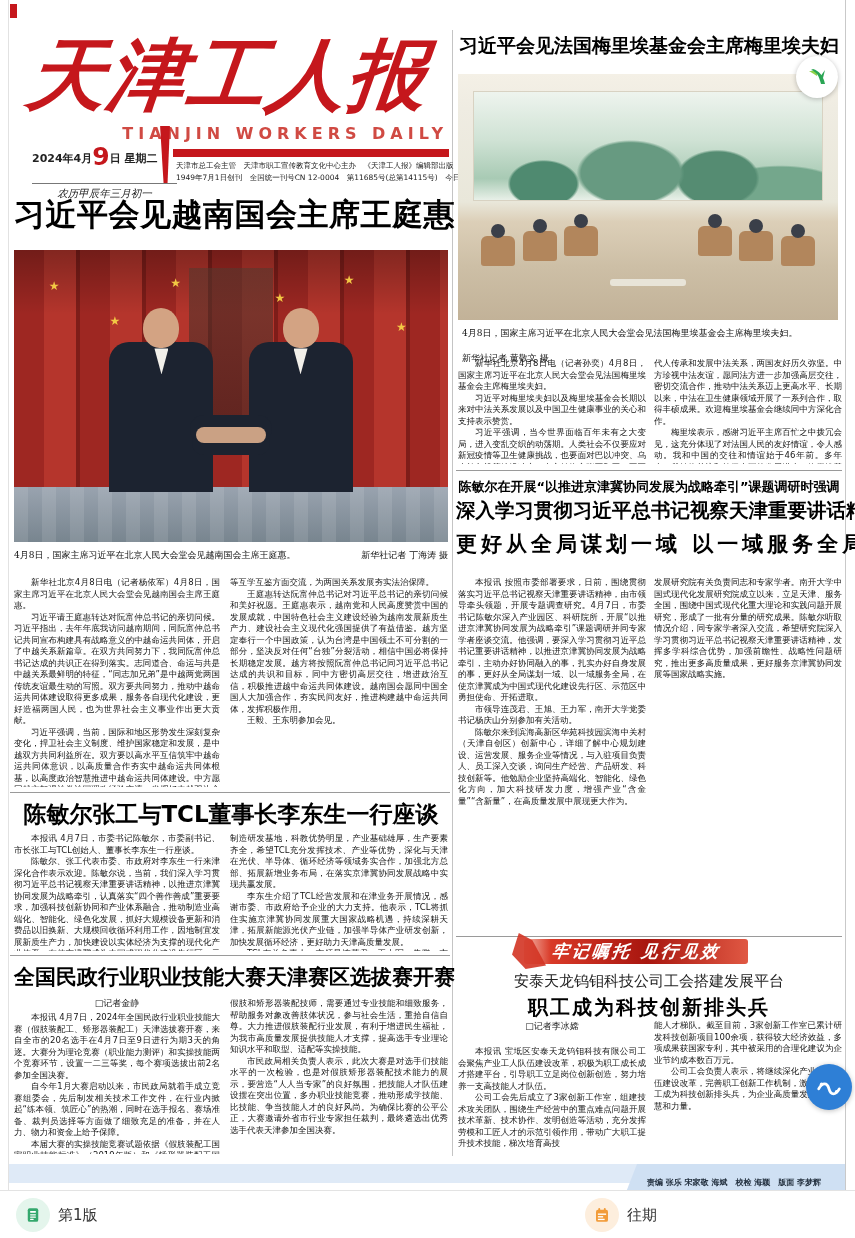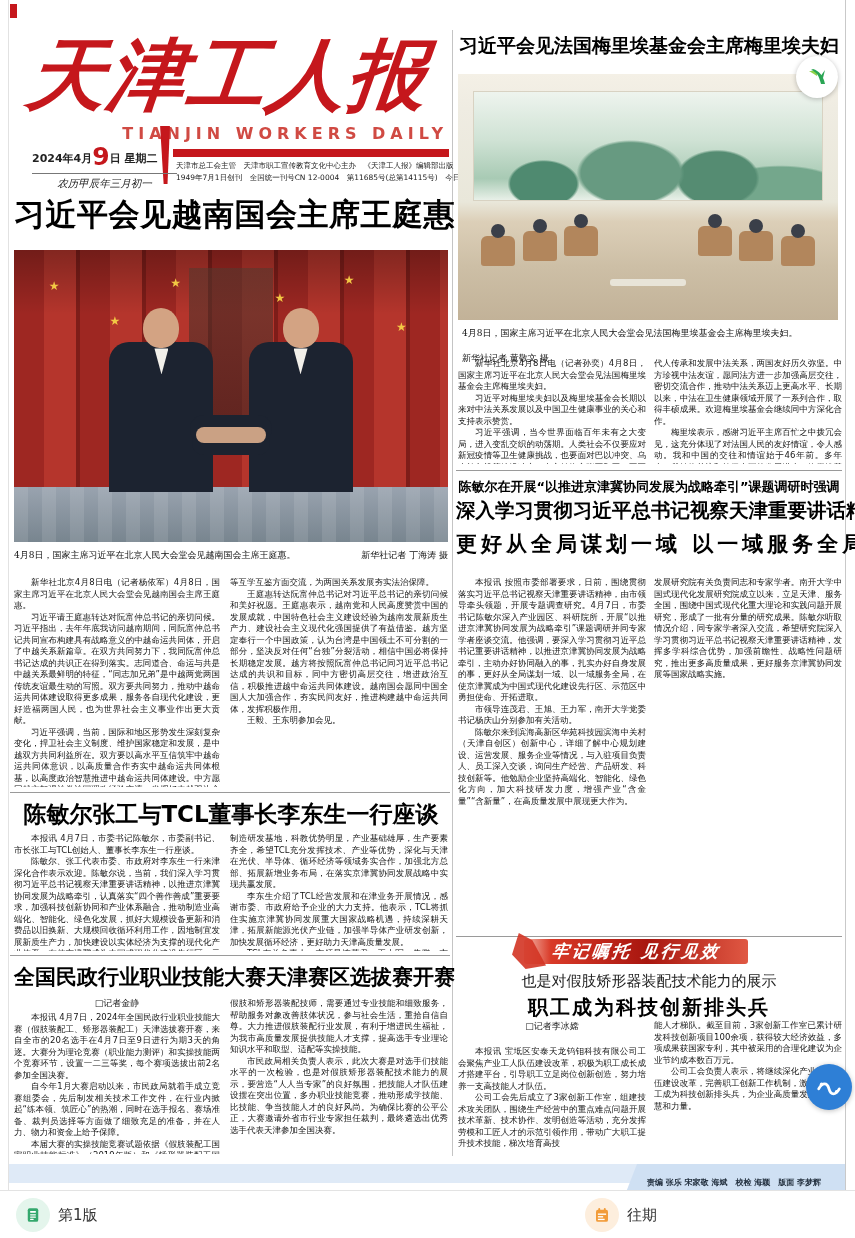--- a/index.html
+++ b/index.html
@@ -17,21 +17,21 @@
   .masthead-title{left:28px;top:26px;width:420px;font-family:"DejaVu Serif",serif;
      font-weight:bold;font-style:italic;font-size:78px;line-height:1.25;color:#c5171c;
      transform:skewX(-6deg);letter-spacing:2px;white-space:nowrap;}
   .masthead-en{left:30px;top:124px;width:418px;text-align:right;color:#d04a43;
      font-weight:bold;font-size:16px;letter-spacing:5px;white-space:nowrap;}
   .red-bar{left:173px;top:149px;width:276px;height:8px;background:#c5171c;}
   .brush-drop{left:158px;top:126px;width:14px;height:58px;background:#c5171c;
      clip-path:polygon(15% 0,85% 0,68% 100%,40% 100%);}
   .date-block{left:32px;top:142px;width:145px;}
   .date-line{font-size:11px;font-weight:bold;color:#222;border-bottom:1px solid #777;
-     padding-bottom:2px;white-space:nowrap;}
+     padding-bottom:12px;white-space:nowrap;}
   .date-line .big-day{font-size:25px;color:#c5171c;font-weight:bold;vertical-align:-3px;}
   .lunar-line{font-size:10.5px;font-family:"DejaVu Serif",serif;font-style:italic;
      text-align:center;padding-top:3px;white-space:nowrap;}
   .pub-info{left:176px;top:160px;width:274px;font-size:7.5px;line-height:12px;color:#222;white-space:nowrap;}
   
   .headline-xl{left:14px;top:194px;width:434px;text-align:center;font-size:31px;
      font-weight:bold;color:#000;white-space:nowrap;letter-spacing:0.5px;}
   .headline-fr{left:457px;top:33px;width:384px;text-align:center;font-size:19px;
      font-weight:bold;color:#000;white-space:nowrap;}
   .headline-m{position:absolute;text-align:center;font-weight:bold;color:#000;white-space:nowrap;}
@@ -219,21 +219,21 @@
   </div>
 <div class="body-col cont" style="left:654px;top:577px;width:188px;height:354px;">
     <p>发展研究院有关负责同志和专家学者。南开大学中国式现代化发展研究院成立以来，立足天津、服务全国，围绕中国式现代化重大理论和实践问题开展研究，形成了一批有分量的研究成果。陈敏尔听取情况介绍，同专家学者深入交流，希望研究院深入学习贯彻习近平总书记视察天津重要讲话精神，发挥多学科综合优势，加强前瞻性、战略性问题研究，推出更多高质量成果，更好服务京津冀协同发展等国家战略实施。</p>
   </div>
 
 <div class="hrule" style="left:456px;top:936px;width:386px;"></div>
 
 <div class="abs banner">
   <span class="banner-text">牢记嘱托 见行见效</span>
 </div>
-<div class="kicker" style="left:456px;top:972px;width:386px;font-size:15px;font-weight:normal;color:#222;">也是对假肢矫形器装配技术能力的展示</div>
+<div class="kicker" style="left:456px;top:972px;width:386px;font-size:15px;font-weight:normal;color:#222;">安泰天龙钨钼科技公司工会搭建发展平台</div>
 <div class="headline-m" style="left:456px;top:994px;width:386px;font-size:20px;letter-spacing:2px;">职工成为科技创新排头兵</div>
 <div class="byline" style="left:458px;top:1020px;width:188px;">□记者李冰嫦</div>
 <div class="body-col" style="left:458px;top:1046px;width:188px;height:108px;">
     <p>本报讯 宝坻区安泰天龙钨钼科技有限公司工会聚焦产业工人队伍建设改革，积极为职工成长成才搭建平台，引导职工立足岗位创新创造，努力培养一支高技能人才队伍。</p>
     <p>公司工会先后成立了3家创新工作室，组建技术攻关团队，围绕生产经营中的重点难点问题开展技术革新、技术协作、发明创造等活动，充分发挥劳模和工匠人才的示范引领作用，带动广大职工提升技术技能，梯次培育高技</p>
   </div>
 <div class="body-col cont" style="left:654px;top:1020px;width:188px;height:134px;">
     <p>能人才梯队。截至目前，3家创新工作室已累计研发科技创新项目100余项，获得较大经济效益，多项成果获国家专利，其中被采用的合理化建议为企业节约成本数百万元。</p>
     <p>公司工会负责人表示，将继续深化产业工人队伍建设改革，完善职工创新工作机制，激励更多职工成为科技创新排头兵，为企业高质量发展贡献智慧和力量。</p>
   </div>

